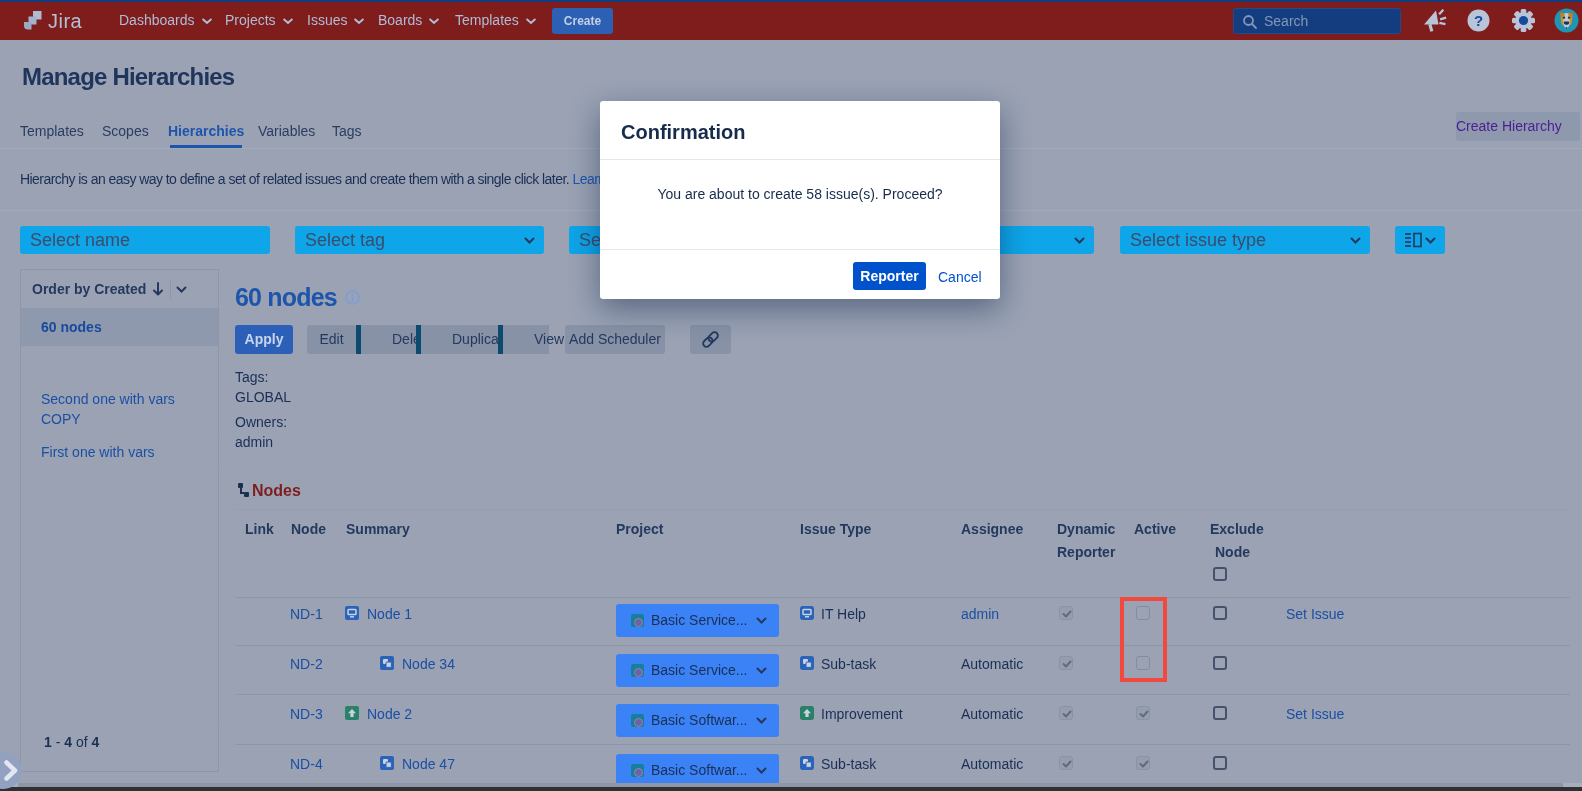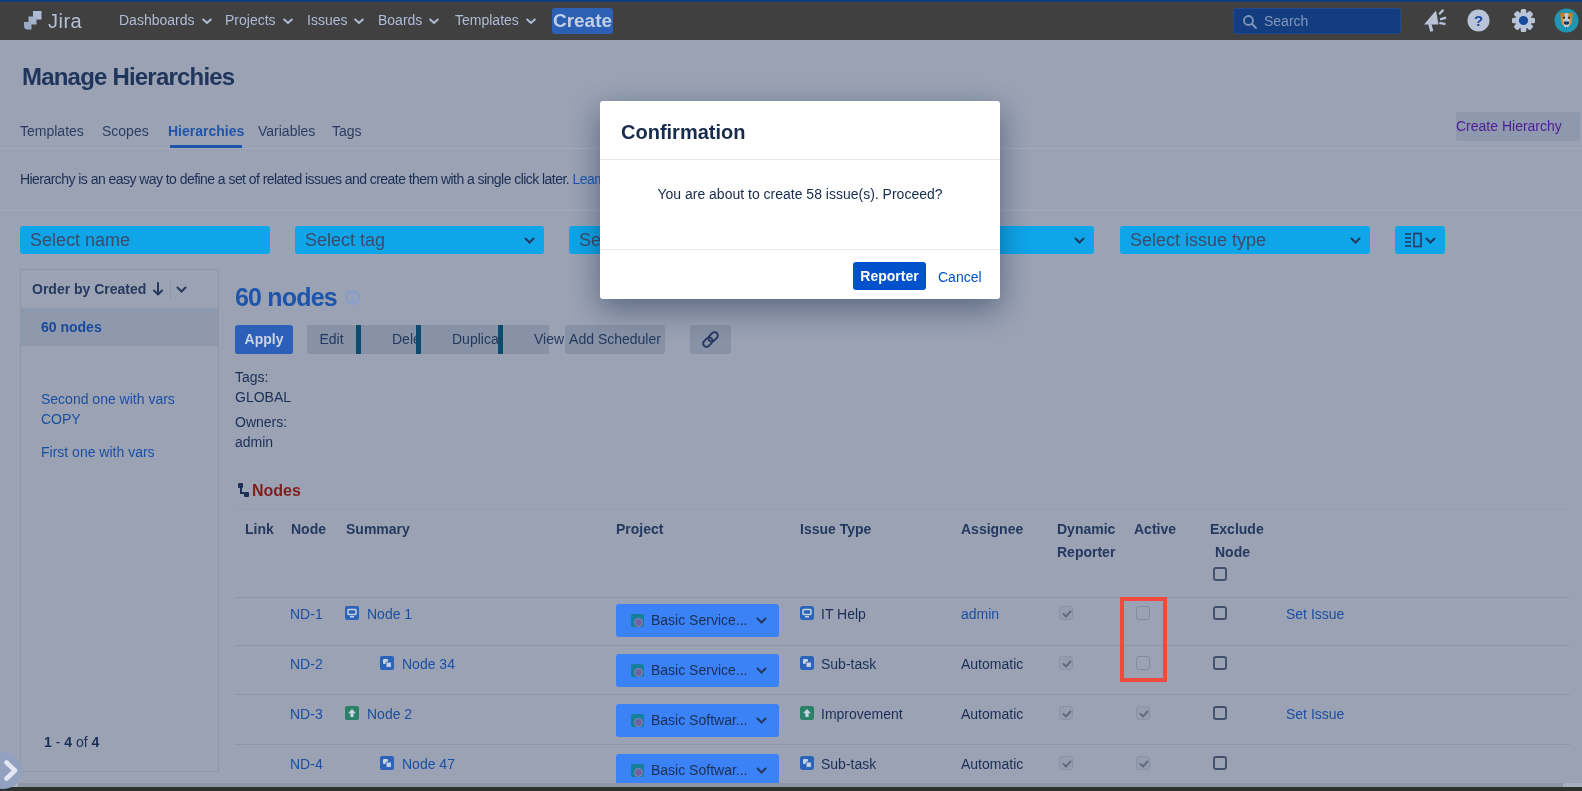--- a/index.html
+++ b/index.html
@@ -1,27 +1,27 @@
 <!DOCTYPE html>
 <html><head>
 <meta charset="utf-8">
 <style>
   * { margin:0; padding:0; box-sizing:border-box; }
   html,body { width:1582px; height:791px; }
   body { font-family:"Liberation Sans", sans-serif; position:relative; overflow:hidden; background:#9aa2b4; }
   .abs { position:absolute; }
 
   
-  #nav { position:absolute; left:0; top:0; width:1582px; height:40px; background:#404040; }
+  #nav { position:absolute; left:0; top:0; width:1582px; height:40px; background:#7f1d1d; }
   #nav .topstrip { position:absolute; left:0; top:0; width:100%; height:2px; background:#133c7f; }
   #logo { position:absolute; left:24px; top:10px; display:flex; align-items:center; }
   #logo .word { color:#b3c0d6; font-size:20px; margin-left:6px; letter-spacing:0.5px; }
   .navitem { position:absolute; top:0; height:40px; display:flex; align-items:center; color:#aebcd5; font-size:14px; }
   .navitem svg { margin-left:7px; margin-top:2px; }
-  #createbtn { position:absolute; left:552px; top:8px; width:61px; height:26px; background:#2c60b4; border-radius:3px; color:#c3cfe4; font-size:19px; font-weight:bold; text-align:center; line-height:26px; }
+  #createbtn { position:absolute; left:552px; top:8px; width:61px; height:26px; background:#2c60b4; border-radius:3px; color:#c3cfe4; font-size:12px; font-weight:bold; text-align:center; line-height:26px; }
   #searchbox { position:absolute; left:1233px; top:8px; width:168px; height:26px; background:#143d80; border:1px solid #20498f; border-radius:3px; color:#8296b8; font-size:14px; line-height:24px; padding-left:30px; }
 
   
   #h1 { position:absolute; left:22px; top:63px; font-size:24px; font-weight:bold; letter-spacing:-0.8px; color:#20355c; }
   .tab { position:absolute; top:123px; font-size:14px; color:#2a3d60; }
   .tab.active { color:#1d55ac; font-weight:bold; }
   #tabline { position:absolute; left:0; top:148px; width:1582px; height:1px; background:#a2aaba; }
   #tabunderline { position:absolute; left:170px; top:145px; width:72px; height:3px; background:#1d55ac; }
   #createh { position:absolute; left:1456px; top:112px; width:124px; height:29px; background:#8e99ad; border-radius:3px; color:#4c1d95; font-size:14px; line-height:29px; }
   #desc { position:absolute; left:20px; top:171px; font-size:14px; letter-spacing:-0.55px; color:#1b2f55; }

